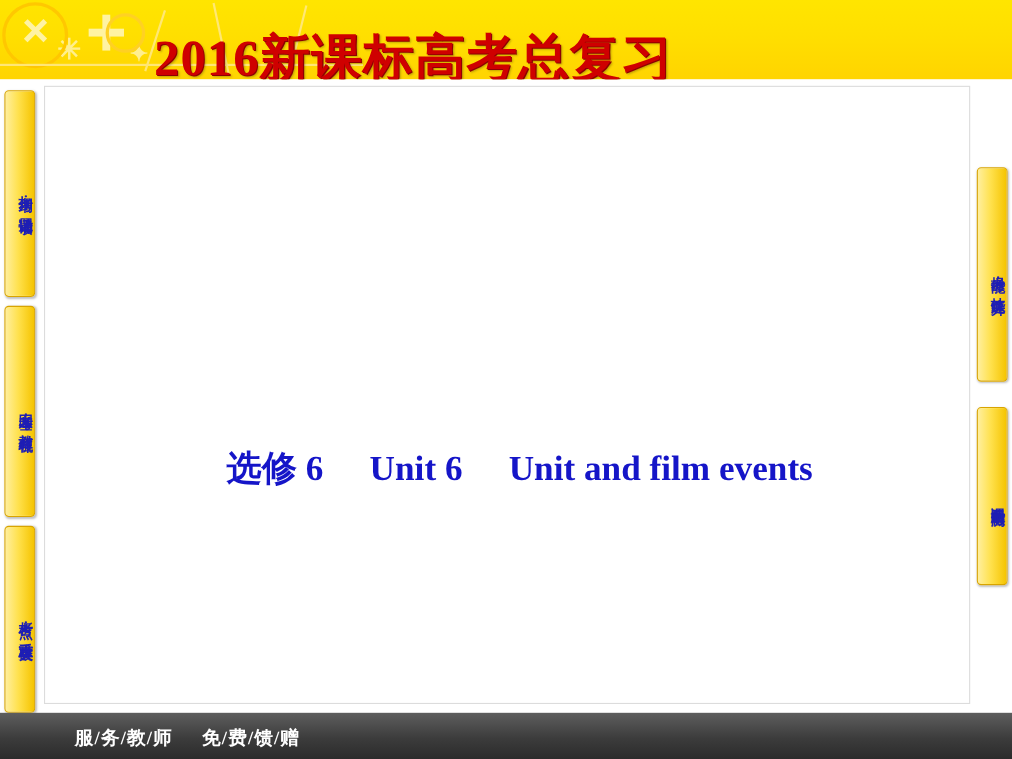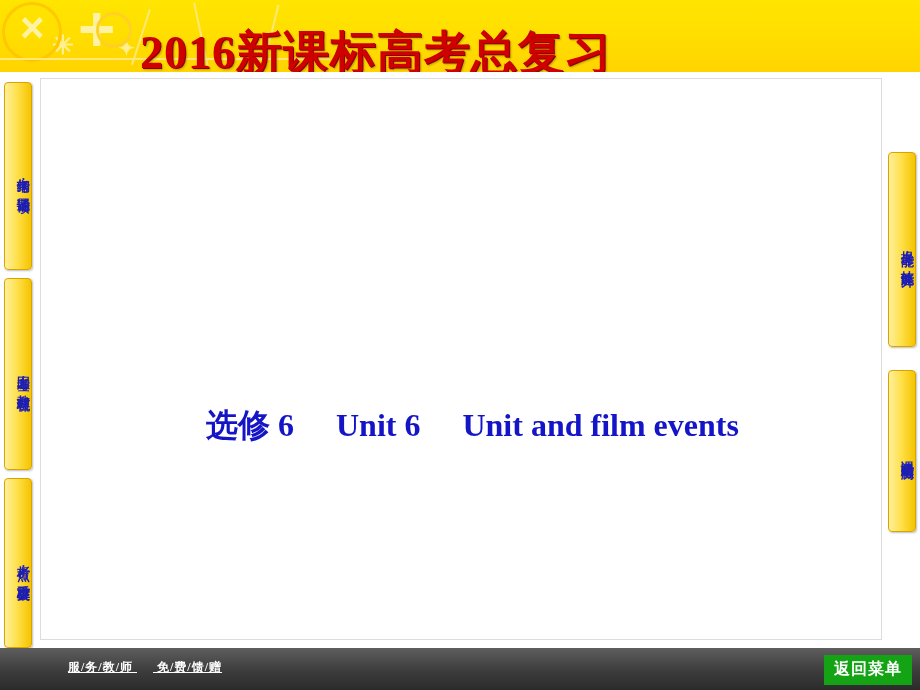--- a/index.html
+++ b/index.html
@@ -101,25 +101,24 @@
   #tab-r1{top:152px;height:195px;}
   #tab-r2{top:370px;height:162px;}
 
   
   .footer{
     position:absolute;left:0;bottom:0;width:920px;height:42px;
     background:linear-gradient(to bottom,#5e5e5e 0%,#3c3c3c 55%,#2b2b2b 100%);
   }
   .footer-left{
     position:absolute;left:68px;top:11px;
-    color:#ffffff;font-size:12px;font-weight:bold;
+    color:#ffffff;font-size:17px;font-weight:bold;
     font-family:"Liberation Serif", serif;
     letter-spacing:1px;
     white-space:nowrap;
-    text-decoration:underline;
   }
   .footer-left .sp{display:inline-block;width:16px;}
   .menu-btn{
     position:absolute;right:8px;top:7px;
     background:#14a314;
     color:#ffffff;
     font-family:"Liberation Serif", serif;
     font-weight:bold;
     font-size:16px;
     padding:4px 10px 5px 10px;
@@ -165,14 +164,13 @@
     <span>Unit and film events</span>
   </div>
 </div>
 
 <div class="footer">
   <div class="footer-left">
     <span>服/务/教/师</span>
     <span class="sp"></span>
     <span>免/费/馈/赠</span>
   </div>
-  <div class="menu-btn">返回菜单</div>
 </div>
 
 </body></html>

